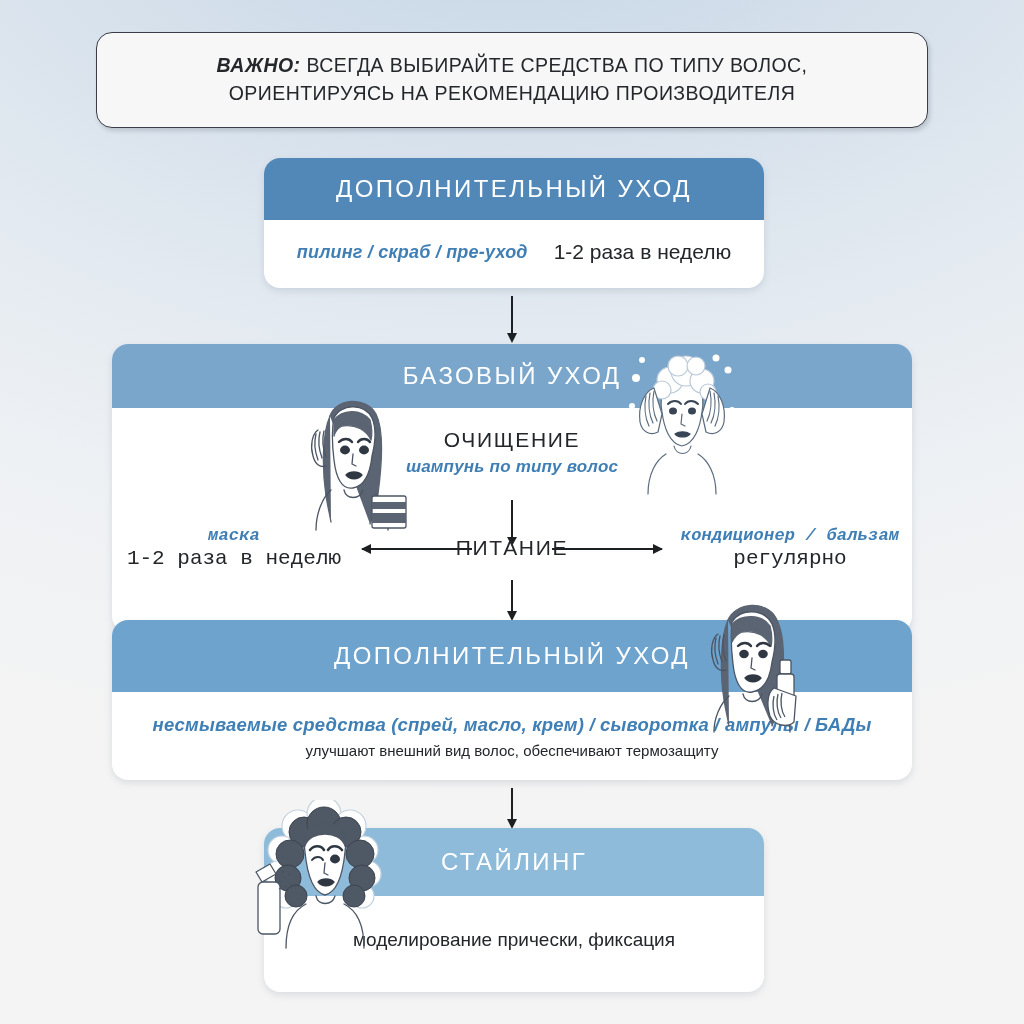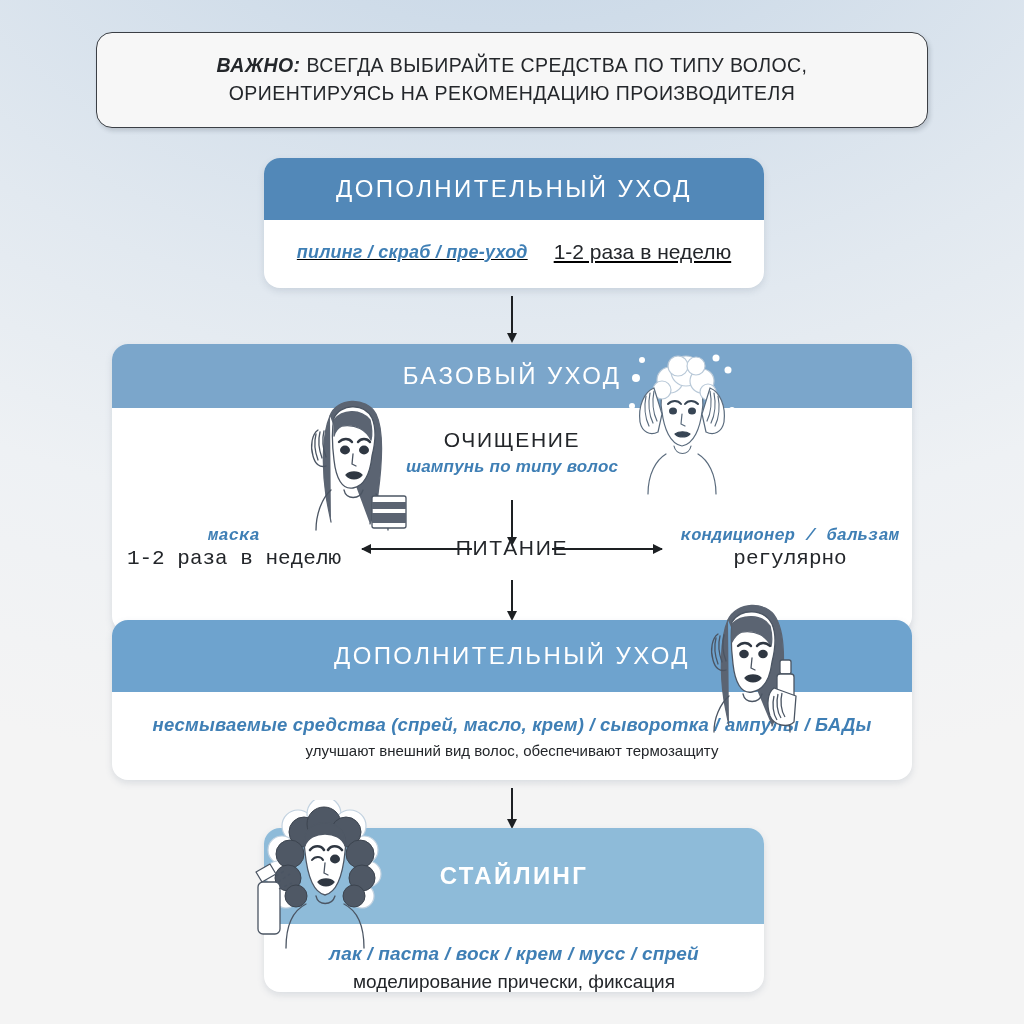--- a/index.html
+++ b/index.html
@@ -43,21 +43,21 @@
     align-items:center;justify-content:center;
   }
   .blue-it{
     color:#3f7fb5;font-style:italic;font-weight:bold;letter-spacing:.2px;
   }
   .dark-txt{color:#23262a;}
 
   
   #card1{left:264px;top:158px;width:500px;height:130px;}
   #card1 .card-head{height:62px;background:#5288b8;}
-  #card1 .card-body{height:68px;flex-direction:row;gap:26px;padding-bottom:4px;text-decoration:underline;}
+  #card1 .card-body{height:68px;flex-direction:row;gap:26px;padding-bottom:4px;}
   #card1 .c1-left{font-size:18px;}
   #card1 .c1-right{font-size:21px;}
 
   
   #card2{left:112px;top:344px;width:800px;height:288px;}
   #card2 .card-head{height:64px;background:#7ba6cb;}
   #card2 .card-body{height:164px;padding:8px;position:relative;display:block;}
 
   .c2-clean{position:absolute;left:0;right:0;top:20px;text-align:center;}
   .c2-clean .t1{font-size:21px;letter-spacing:1.7px;color:#23262a;}
@@ -98,21 +98,21 @@
 
   
   #card3{left:112px;top:620px;width:800px;height:160px;}
   #card3 .card-head{height:72px;background:#6ea3ce;}
   #card3 .card-body{height:88px;gap:6px;}
   #card3 .l1{font-size:18.5px;}
   #card3 .l2{font-size:15px;color:#23262a;}
 
   
   #card4{left:264px;top:828px;width:500px;height:164px;}
-  #card4 .card-head{height:96px;background:#8ebbd9;font-weight:bold;}
+  #card4 .card-head{height:68px;background:#8ebbd9;}
   #card4 .card-body{height:88px;gap:6px;}
   #card4 .l1{font-size:19px;}
   #card4 .l2{font-size:19px;color:#23262a;}
 
   
   .conn{position:absolute;width:2px;background:#1d2023;left:511px;}
   .conn:after{
     content:"";position:absolute;left:-4.5px;bottom:-9px;
     border-left:5.5px solid transparent;border-right:5.5px solid transparent;
     border-top:10px solid #1d2023;
@@ -184,21 +184,20 @@
       <div class="blue-it l1">несмываемые средства (спрей, масло, крем) / сыворотка / ампулы / БАДы</div>
       <div class="l2">улучшают внешний вид волос, обеспечивают термозащиту</div>
     </div>
   </div>
 
   <div class="conn" id="conn3"></div>
 
   <div class="card" id="card4">
     <div class="card-head">СТАЙЛИНГ</div>
     <div class="card-body">
-      <div class="blue-it l1">лак / паста / воск / крем / мусс / спрей</div>
       <div class="l2">моделирование прически, фиксация</div>
     </div>
   </div>
 
   <div class="illus" id="illus-mask">
     <svg viewBox="0 0 124 146" width="124" height="146">
       <g fill="none" stroke="#4b5563" stroke-width="1.3" stroke-linecap="round" stroke-linejoin="round">
         <path d="M44 26 C50 8, 80 6, 90 24 C98 40, 96 74, 92 104 C90 118, 86 128, 84 134" fill="#5b6472" stroke="#5b6472"></path>
         <path d="M44 26 C36 44, 36 78, 40 106 C42 118, 44 126, 45 132" fill="#5b6472" stroke="#5b6472"></path>
         <path d="M48 28 C54 14, 78 12, 86 28 C92 42, 88 58, 86 66

